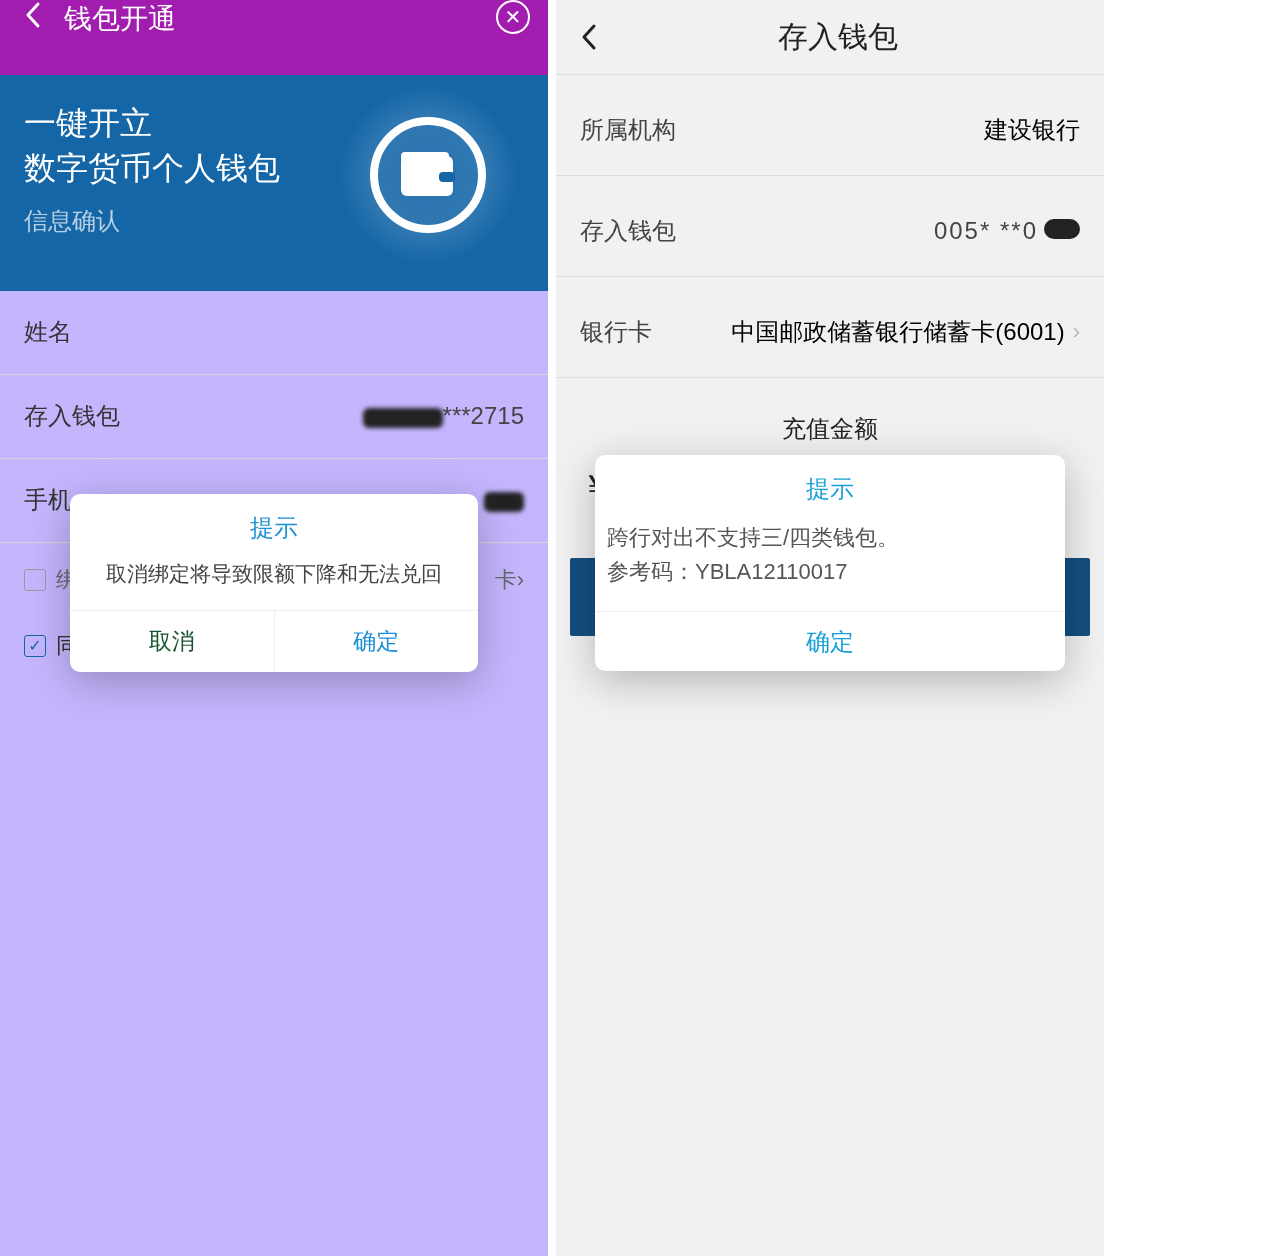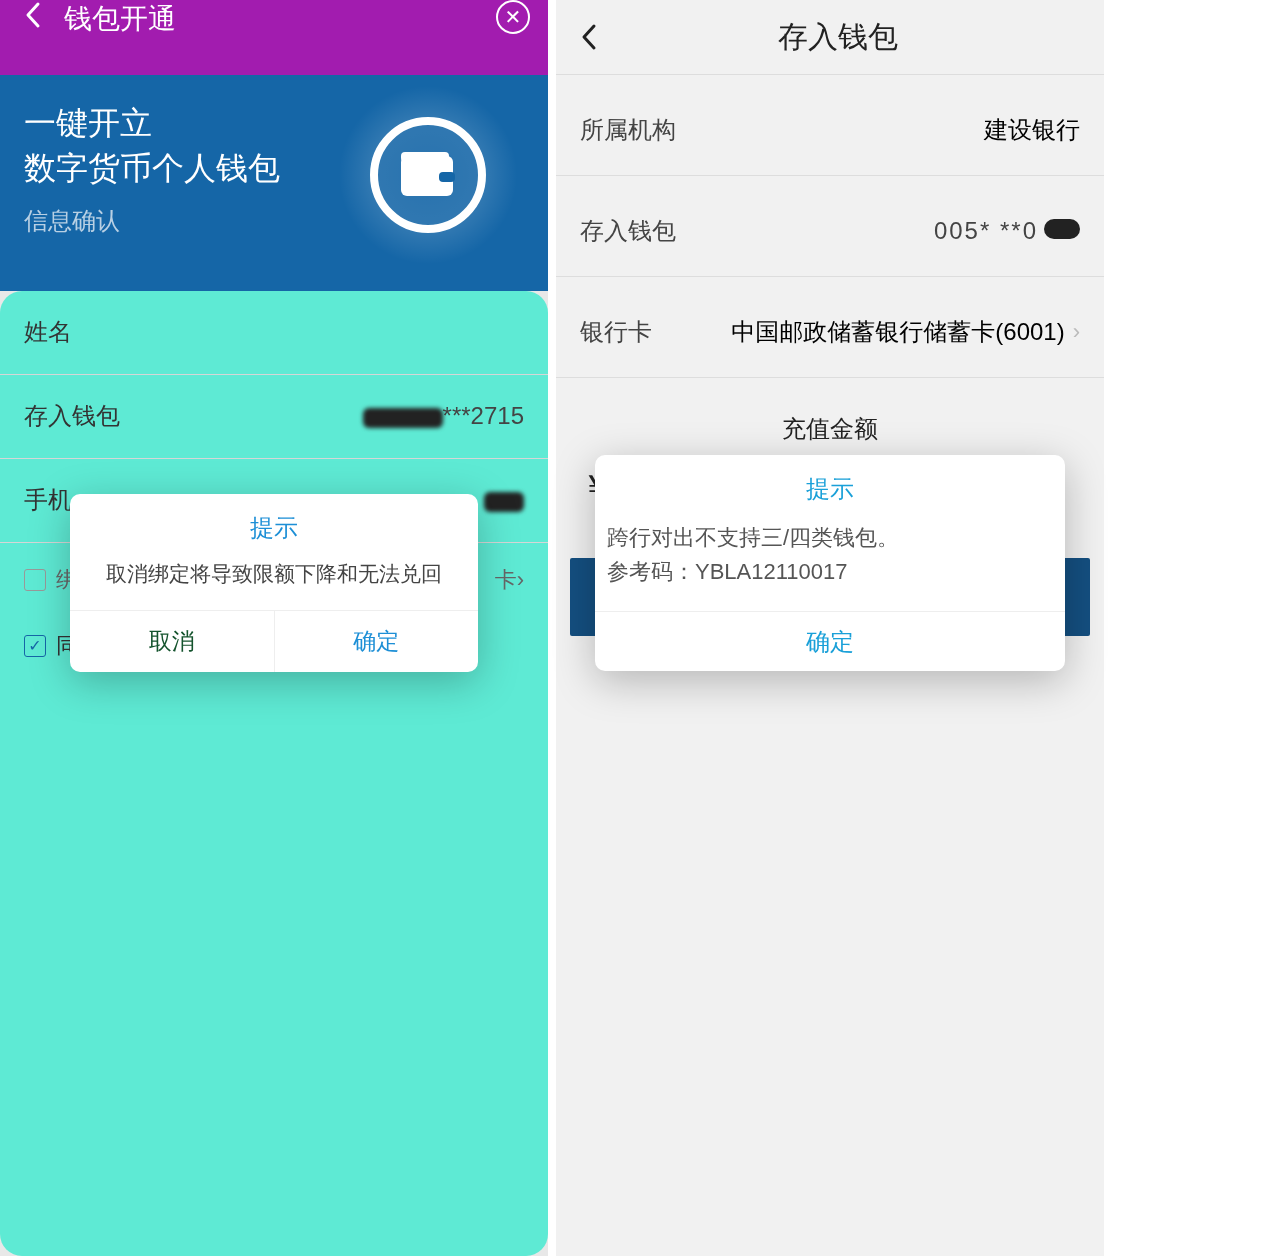--- a/index.html
+++ b/index.html
@@ -58,21 +58,21 @@
     width: 180px; height: 180px;
     border-radius: 50%;
     background: radial-gradient(circle, rgba(255,255,255,0.08) 0%, rgba(255,255,255,0.12) 45%, rgba(255,255,255,0.0) 70%);
     display: flex; align-items: center; justify-content: center;
   }
   .wallet-ring {
     width: 116px; height: 116px; border-radius: 50%;
     border: 8px solid #fff; display:flex;align-items:center;justify-content:center;
   }
 
-  .form-area { background: #5eead4; flex:1;border-radius:22px; }
+  .form-area { background: #c4b5fd; flex:1; }
   .field {
     display: flex; align-items: center;
     padding: 0 24px;
     height: 84px;
     font-size: 24px;
     color: #333;
     border-bottom: 1px solid #d6d6d6;
   }
   .field .label { flex: 1; }
   .field .val { color: #444; white-space: pre; }

